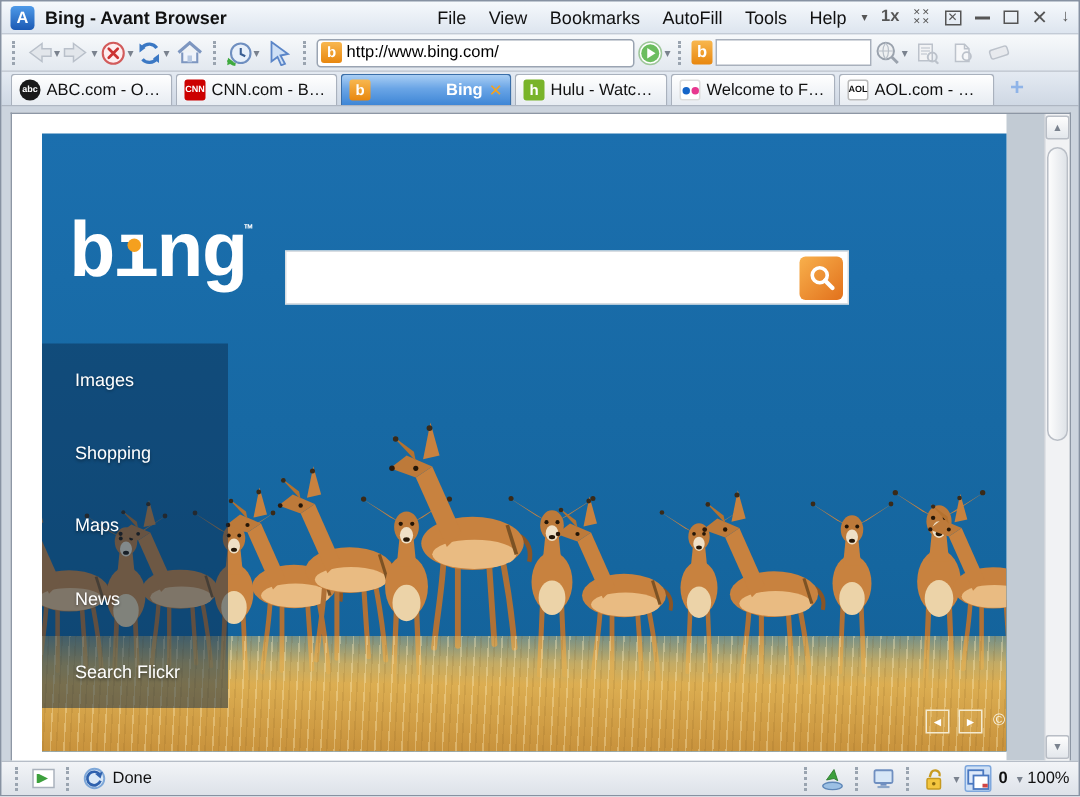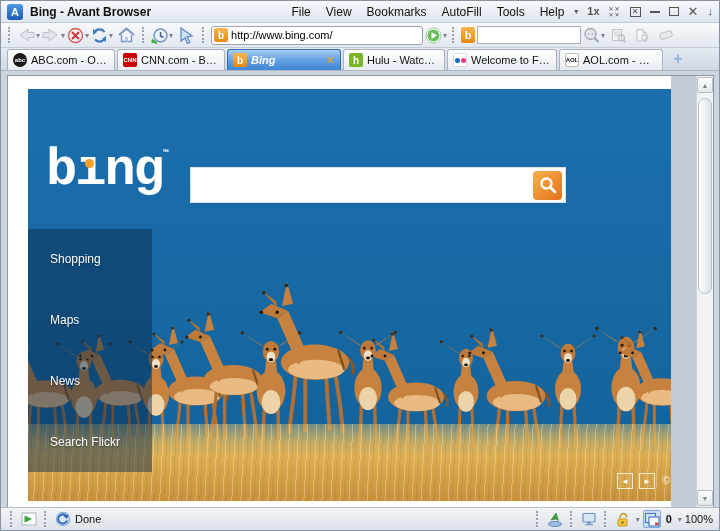--- a/index.html
+++ b/index.html
@@ -37,21 +37,21 @@
 
   
   .tabbar { height:23px; flex:0 0 23px; display:flex; align-items:flex-end; padding:0 2px 0 6px; gap:2px;
     background:linear-gradient(180deg,#e4eaf2,#cfd8e4); border-bottom:1px solid #aeb6c2; }
   .tab { height:21px; display:flex; align-items:center; gap:4px; padding:0 5px;
     border:1px solid #a9b1bd; border-bottom:none; border-radius:3px 3px 0 0;
     background:linear-gradient(180deg,#ffffff,#e7ecf2); font-size:11px; overflow:hidden; }
   .tab .t-label { white-space:nowrap; overflow:hidden; text-overflow:ellipsis; }
   .tab.active { background:linear-gradient(180deg,#a9cef4 0%,#6aa5e6 45%,#3e86d6 100%);
     border-color:#3a6ea8; color:#fff; font-weight:bold; }
-  .tab.active .t-label { flex:1; text-align:left;font-style:italic; }
+  .tab.active .t-label { flex:1; text-align:right; }
   .t-close { color:#f6a21d; font-weight:bold; font-size:11px; }
   .t-ic { width:14px; height:14px; flex:0 0 14px; border-radius:2px; display:flex; align-items:center; justify-content:center;
     color:#fff; font-weight:bold; font-size:8px; }
   .ic-abc { background:#1a1a1a; border-radius:50%; font-size:6px; }
   .ic-cnn { background:#cc0000; font-size:6px; }
   .ic-bing { background:linear-gradient(180deg,#f8b74f,#e8870f); font-size:10px; }
   .ic-hulu { background:#79b42a; font-size:10px; }
   .ic-flickr { background:#fff; border:1px solid #ddd; gap:1px; }
   .ic-flickr i { width:5px; height:5px; border-radius:50%; display:block; }
   .ic-aol { background:#fff; border:1px solid #bbb; color:#111; font-size:6px; }
@@ -539,20 +539,21 @@
           <input type="text" value="" style="">
           <div class="bing-go">
             <svg width="18" height="18">
                 <circle cx="7.5" cy="7.5" r="5" fill="none" stroke="#fff" stroke-width="2.4"></circle>
                 <path d="M11 11 L16 16" stroke="#fff" stroke-width="2.8" stroke-linecap="round"></path>
               </svg>
           </div>
         </div>
 
         <div class="side-menu">
+          <div class="side-item">Images</div>
           <div class="side-item">Shopping</div>
           <div class="side-item">Maps</div>
           <div class="side-item">News</div>
           <div class="side-item">Search Flickr</div>
         </div>
 
         <div class="img-nav" style="left:589px">◄</div>
         <div class="img-nav" style="left:611px">►</div>
         <div class="copyright">©</div>
       </div>

